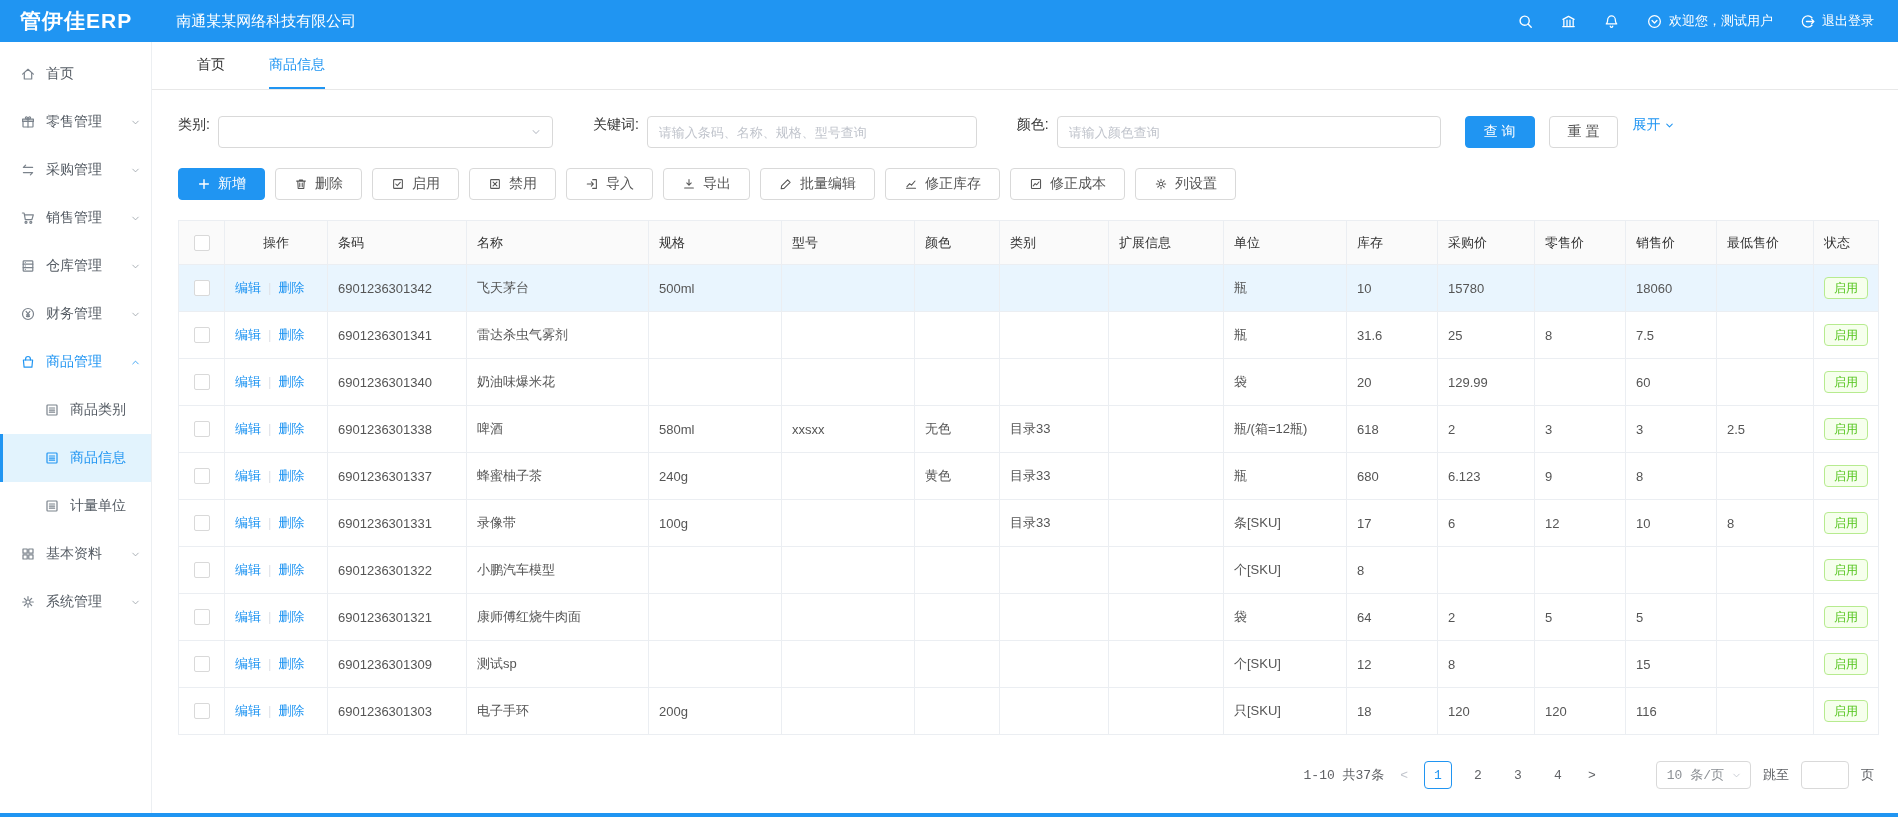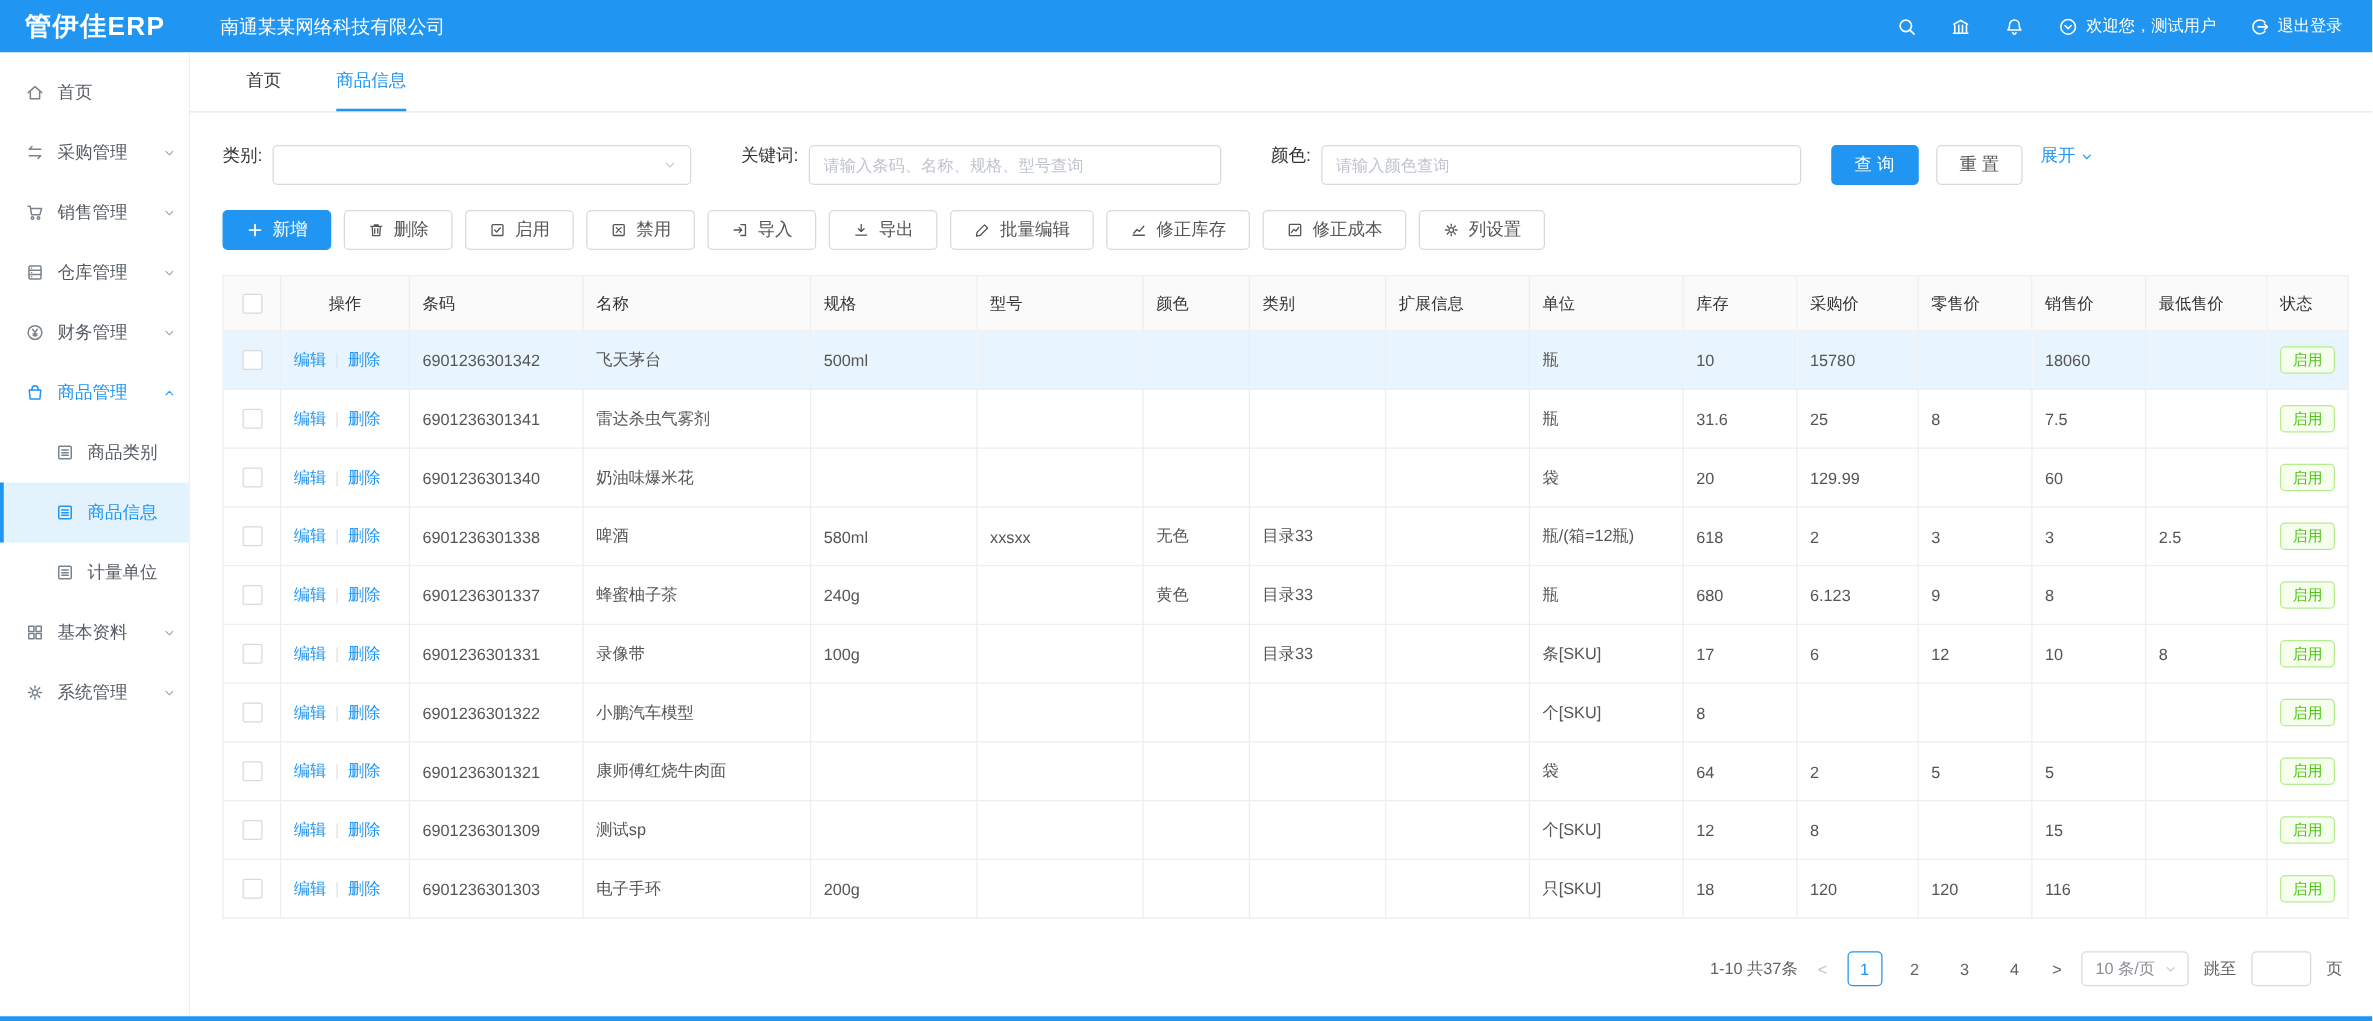--- a/index.html
+++ b/index.html
@@ -70,28 +70,28 @@
   .cb { width:16px; height:16px; border:1px solid #d9d9d9; border-radius:2px; background:#fff; margin:0 auto; }
   tr.row-hl td { background:#e9f5fe; }
   .op-link { color:#2095f2; cursor:pointer; }
   .op-sep { color:#e0e3e8; margin:0 7px; }
   .badge-on { display:inline-block; font-size:12px; color:#52c41a; border:1px solid #b7eb8f;
     background:#f6ffed; border-radius:4px; padding:3px 9px; line-height:1.2; }
   td.c-status { text-align:center; }
 
   
   .pager { margin-top:26px; display:flex; align-items:center; justify-content:flex-end; gap:12px;
-    font-size:13px; color:#606266; padding-right:4px; }
+    font-size:13px; color:#606266; padding-right:4px;font-family:Liberation Mono, monospace; }
   .pg-arrow { color:#c0c4cc; font-size:13px; cursor:pointer; padding:0 4px; }
   .pg-arrow.next { color:#606266; }
   .pg-num { min-width:28px; height:28px; display:inline-flex; align-items:center; justify-content:center;
     border-radius:4px; cursor:pointer; color:#606266; border:1px solid transparent; }
   .pg-num.current { border-color:#2095f2; color:#2095f2; background:#fff; }
   .pg-size { height:28px; border:1px solid #d9d9d9; border-radius:4px; display:inline-flex; align-items:center;
-    padding:0 26px 0 10px; color:#8c9095; position:relative; cursor:pointer; }
+    padding:0 26px 0 10px; color:#8c9095; position:relative; cursor:pointer;margin-left:44px; }
   .pg-size .chev { position:absolute; right:8px; display:inline-flex; color:#c0c4cc; }
   .pg-size .chev svg { width:11px; height:11px; }
   .pg-jump-input { width:48px; height:28px; border:1px solid #d9d9d9; border-radius:4px; outline:0; padding:0 6px;
     font-family:inherit; font-size:13px; }
 
   .bottom-strip { position:absolute; left:0; right:0; bottom:0; height:4px; background:#2095f2; }
 </style>
 </head>
 <body>
 
@@ -142,20 +142,36 @@
             <svg viewBox="0 0 16 16" fill="none" stroke="currentColor" stroke-width="1.2" stroke-linecap="round" stroke-linejoin="round">
               <path d="M2.6 8.1 8 3.3l5.4 4.8"></path>
               <path d="M4.3 7.2V13h7.4V7.2"></path>
             </svg>
           </span>
           <span>首页</span>
         </div>
         <div class="s-item">
           <span class="icon">
             <svg viewBox="0 0 16 16" fill="none" stroke="currentColor" stroke-width="1.2" stroke-linecap="round" stroke-linejoin="round">
+              <rect x="3" y="7.4" width="10" height="5.6" rx=".5"></rect>
+              <path d="M2.6 5.1h10.8v2.3H2.6z"></path>
+              <path d="M8 5.1V13"></path>
+              <path d="M8 5.1C8 3.6 6.8 2.6 5.9 3.1c-.9.5-.6 2 2.1 2m0 0c0-1.5 1.2-2.5 2.1-2 .9.5.6 2-2.1 2"></path>
+            </svg>
+          </span>
+          <span>零售管理</span>
+          <span class="chev">
+            <svg viewBox="0 0 16 16" fill="none" stroke="currentColor" stroke-width="1.2" stroke-linecap="round" stroke-linejoin="round">
+              <path d="M4 6l4 4 4-4"></path>
+            </svg>
+          </span>
+        </div>
+        <div class="s-item">
+          <span class="icon">
+            <svg viewBox="0 0 16 16" fill="none" stroke="currentColor" stroke-width="1.2" stroke-linecap="round" stroke-linejoin="round">
               <path d="M12.6 5.4h-9.2l2.2-2.2M3.4 10.6h9.2l-2.2 2.2"></path>
             </svg>
           </span>
           <span>采购管理</span>
           <span class="chev">
             <svg viewBox="0 0 16 16" fill="none" stroke="currentColor" stroke-width="1.2" stroke-linecap="round" stroke-linejoin="round">
               <path d="M4 6l4 4 4-4"></path>
             </svg>
           </span>
         </div>

